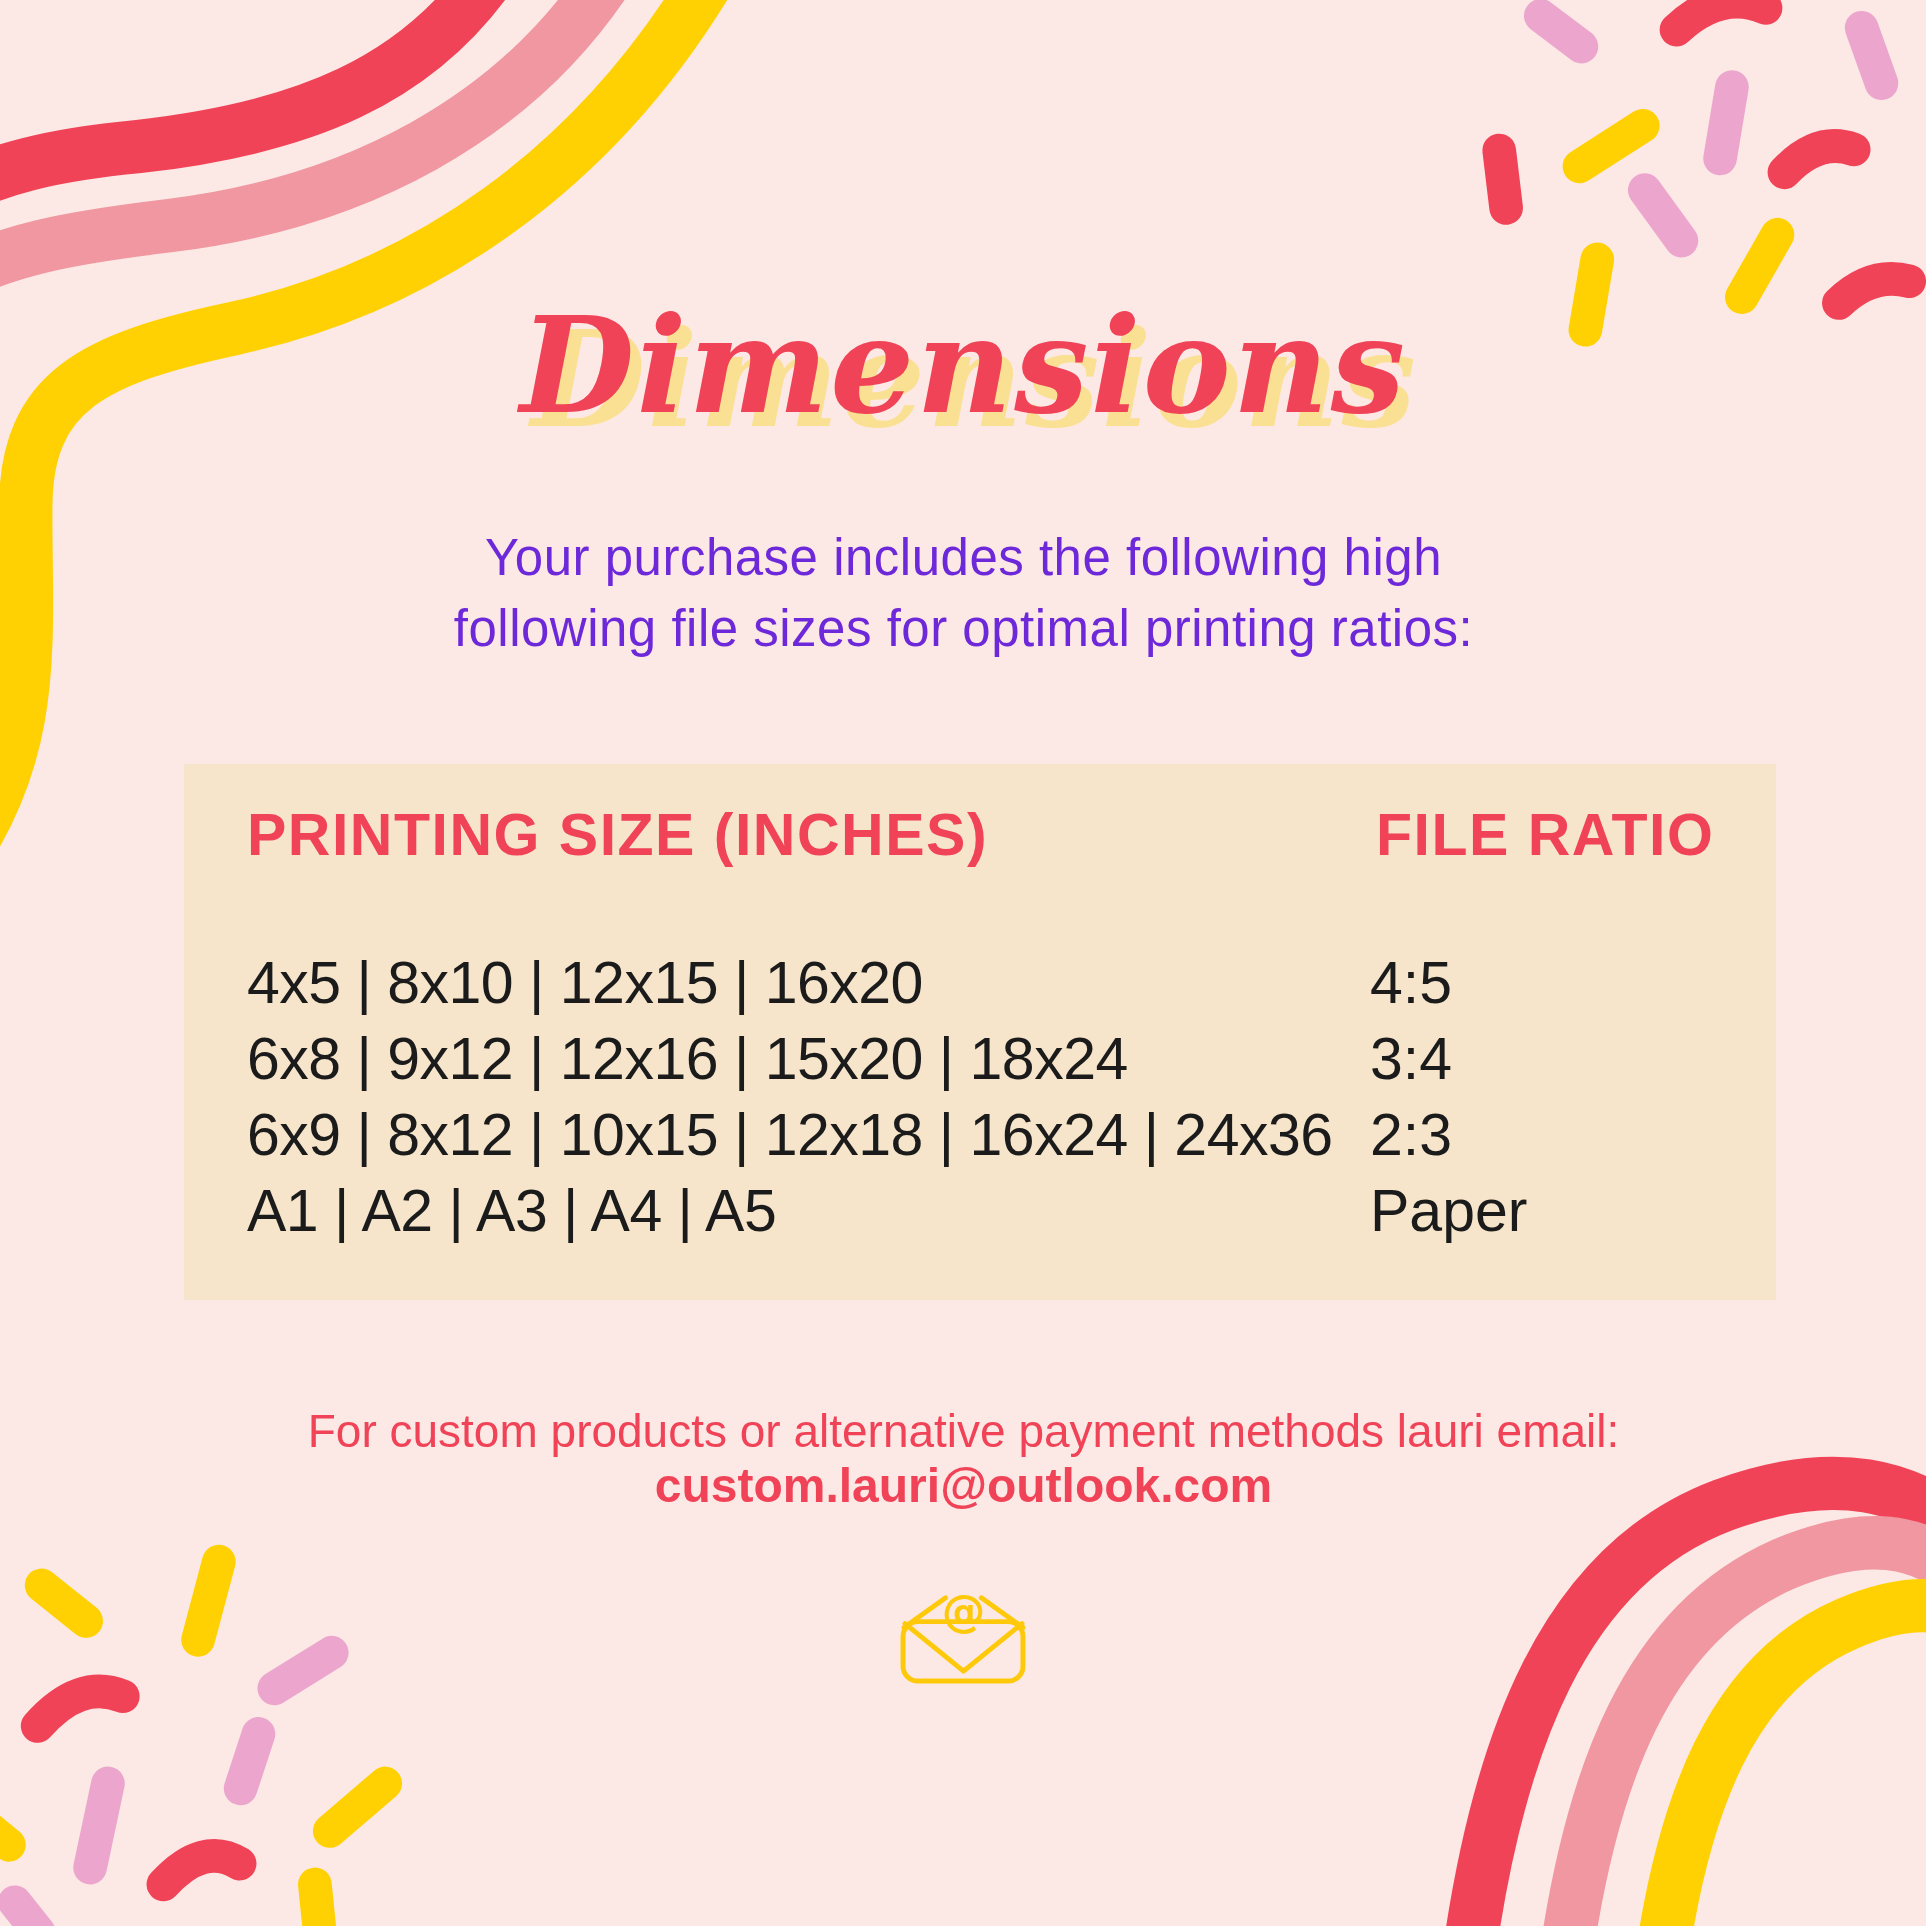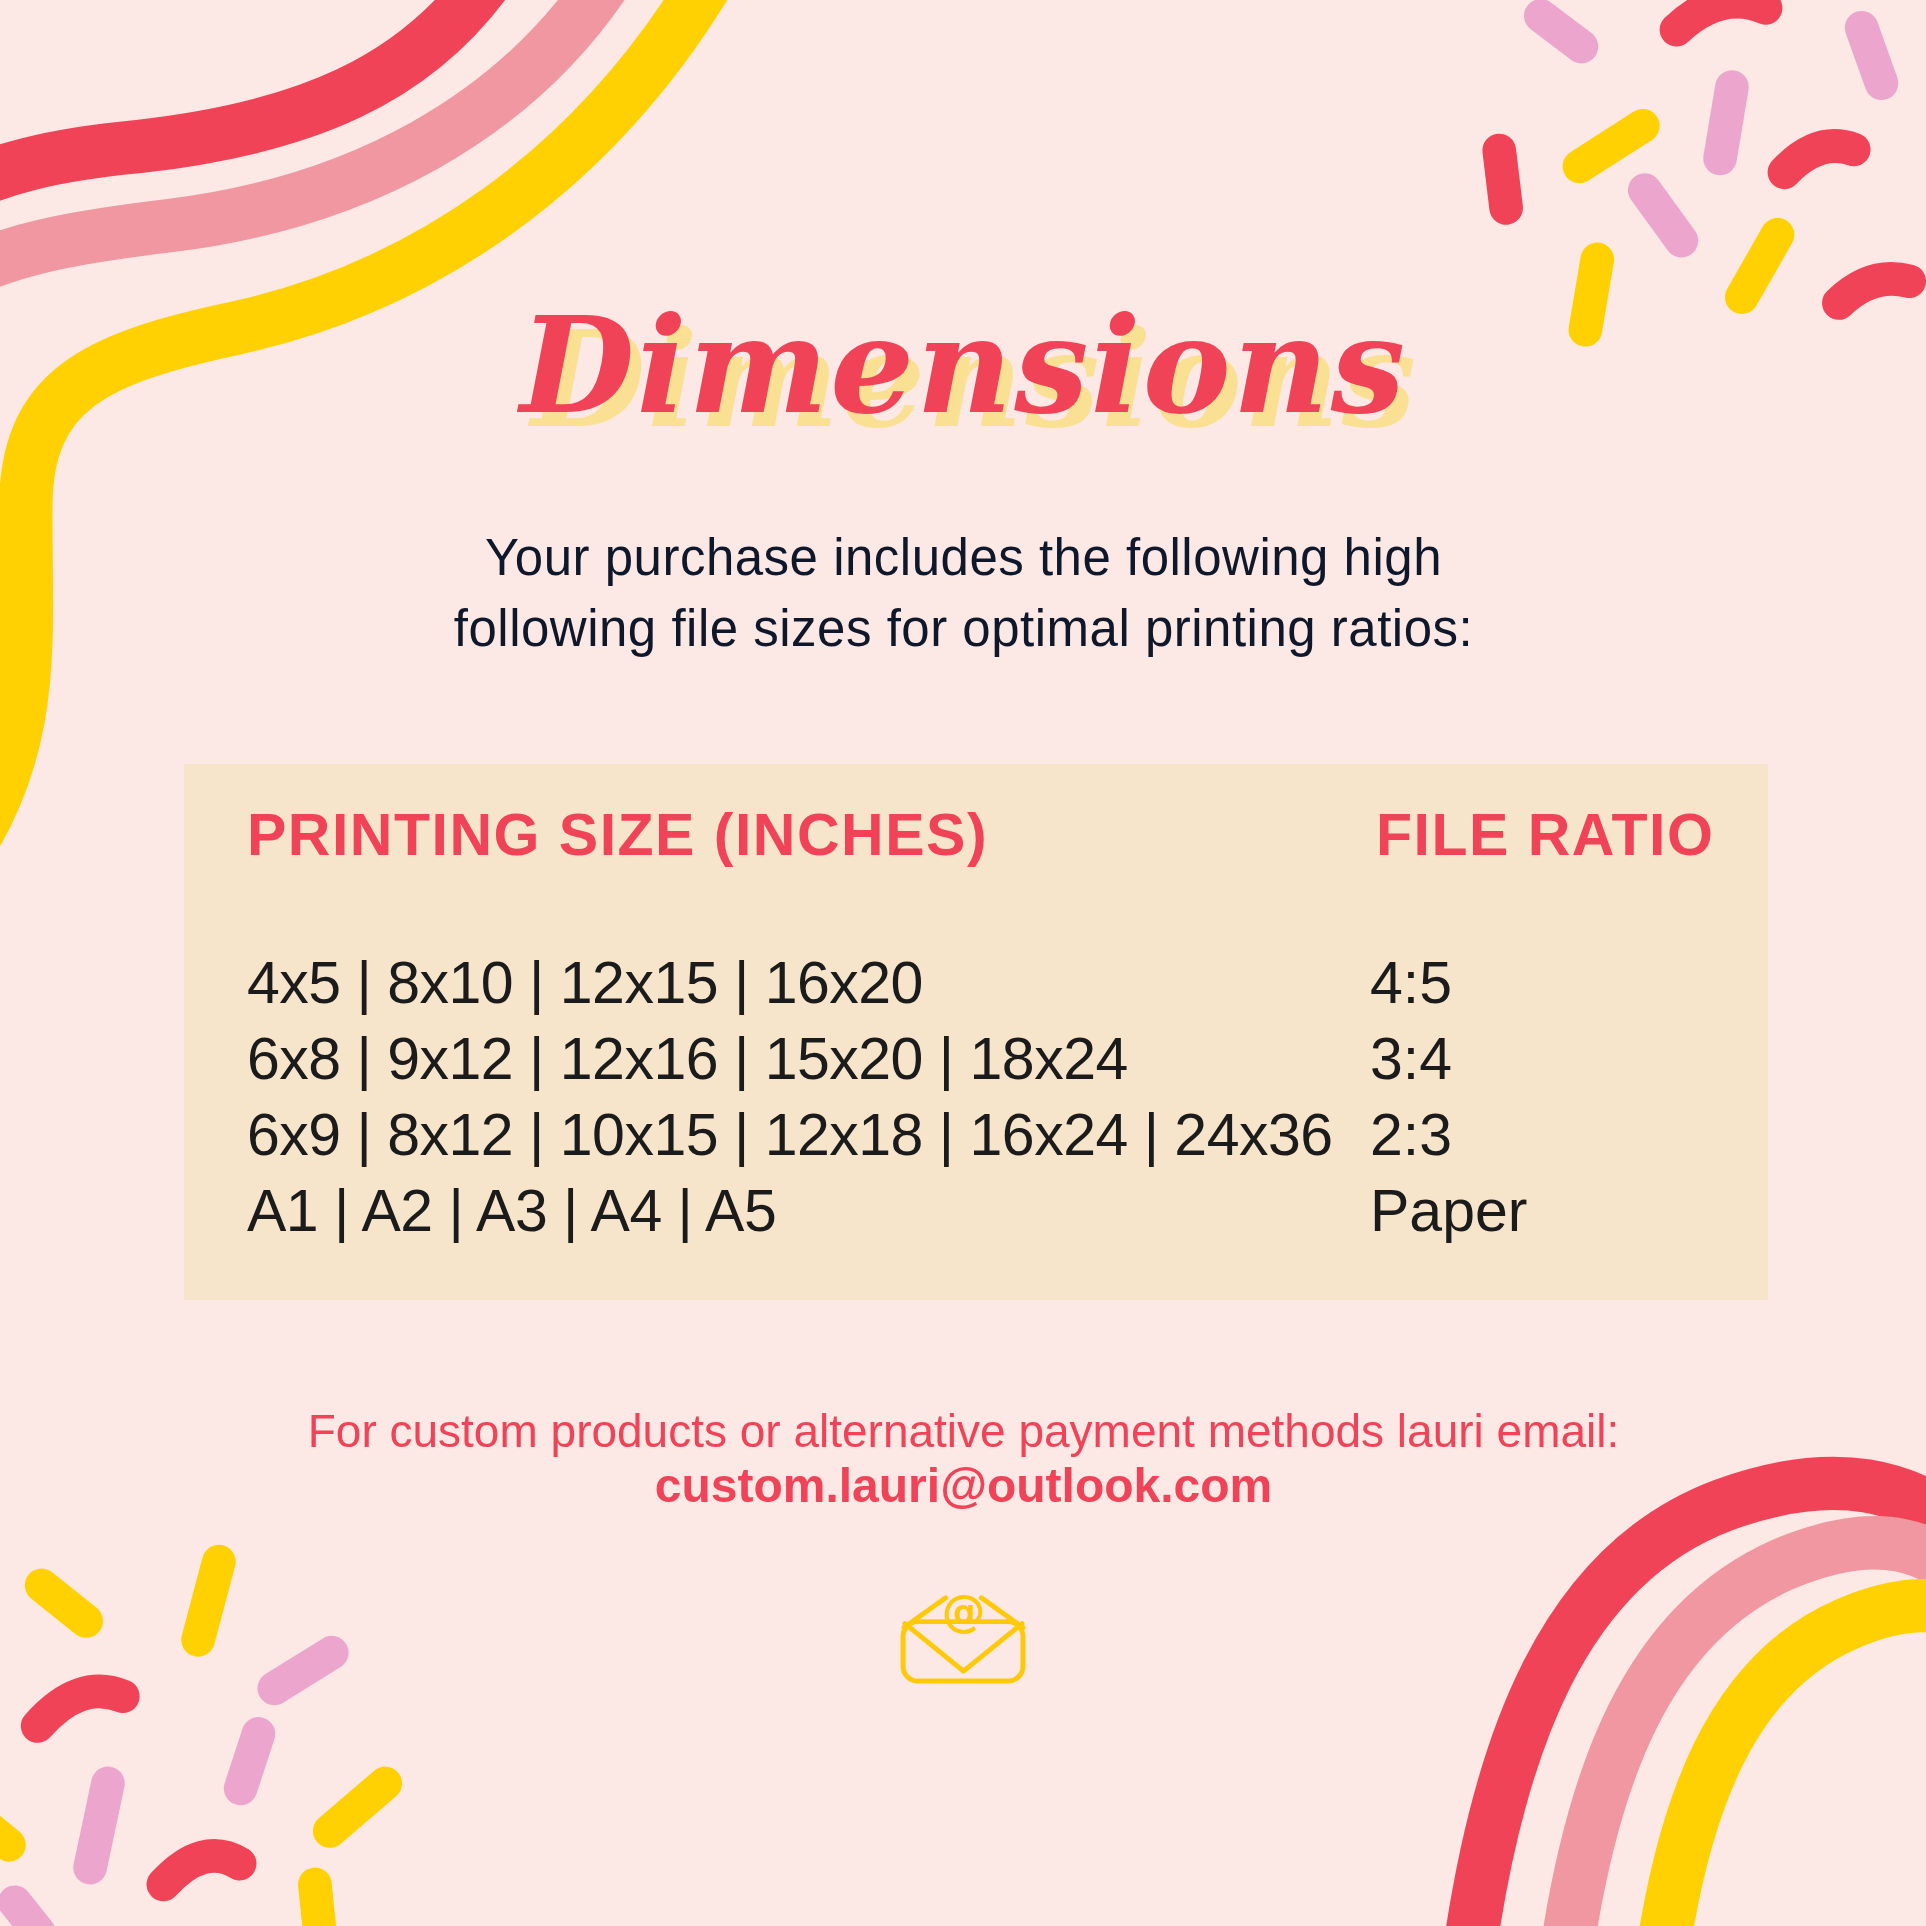--- a/index.html
+++ b/index.html
@@ -10,26 +10,27 @@
   svg.deco{position:absolute;left:0;top:0;width:1927px;height:1927px;}
 
   .title{
     position:absolute;left:0;top:297px;width:100%;margin:0;text-align:center;
     font-family:"DejaVu Serif",serif;font-style:italic;font-weight:bold;
     font-size:132px;line-height:1.05;letter-spacing:2px;
     color:#F04358;text-shadow:11px 14px 0 #FAE092;
   }
   .subtitle{
     position:absolute;left:0;top:522px;width:100%;margin:0;text-align:center;
-    font-size:51px;line-height:71px;letter-spacing:0.5px;color:#0f172a;
+    font-size:51px;line-height:71px;letter-spacing:0.5px;color:#6d28d9;
   }
 
   .size-table{
     position:absolute;left:184px;top:764px;width:1584px;height:536px;
     background:#F6E5CB;
+    padding-left:8px;
   }
   .th{
     position:absolute;top:42px;margin:0;line-height:59px;
     font-weight:bold;font-size:59px;letter-spacing:1.5px;color:#F04358;
     white-space:nowrap;
   }
   .th1{left:63px;}
   .th2{left:1153px;margin-left:39px;}
   .col{
     position:absolute;top:181px;margin:0;

